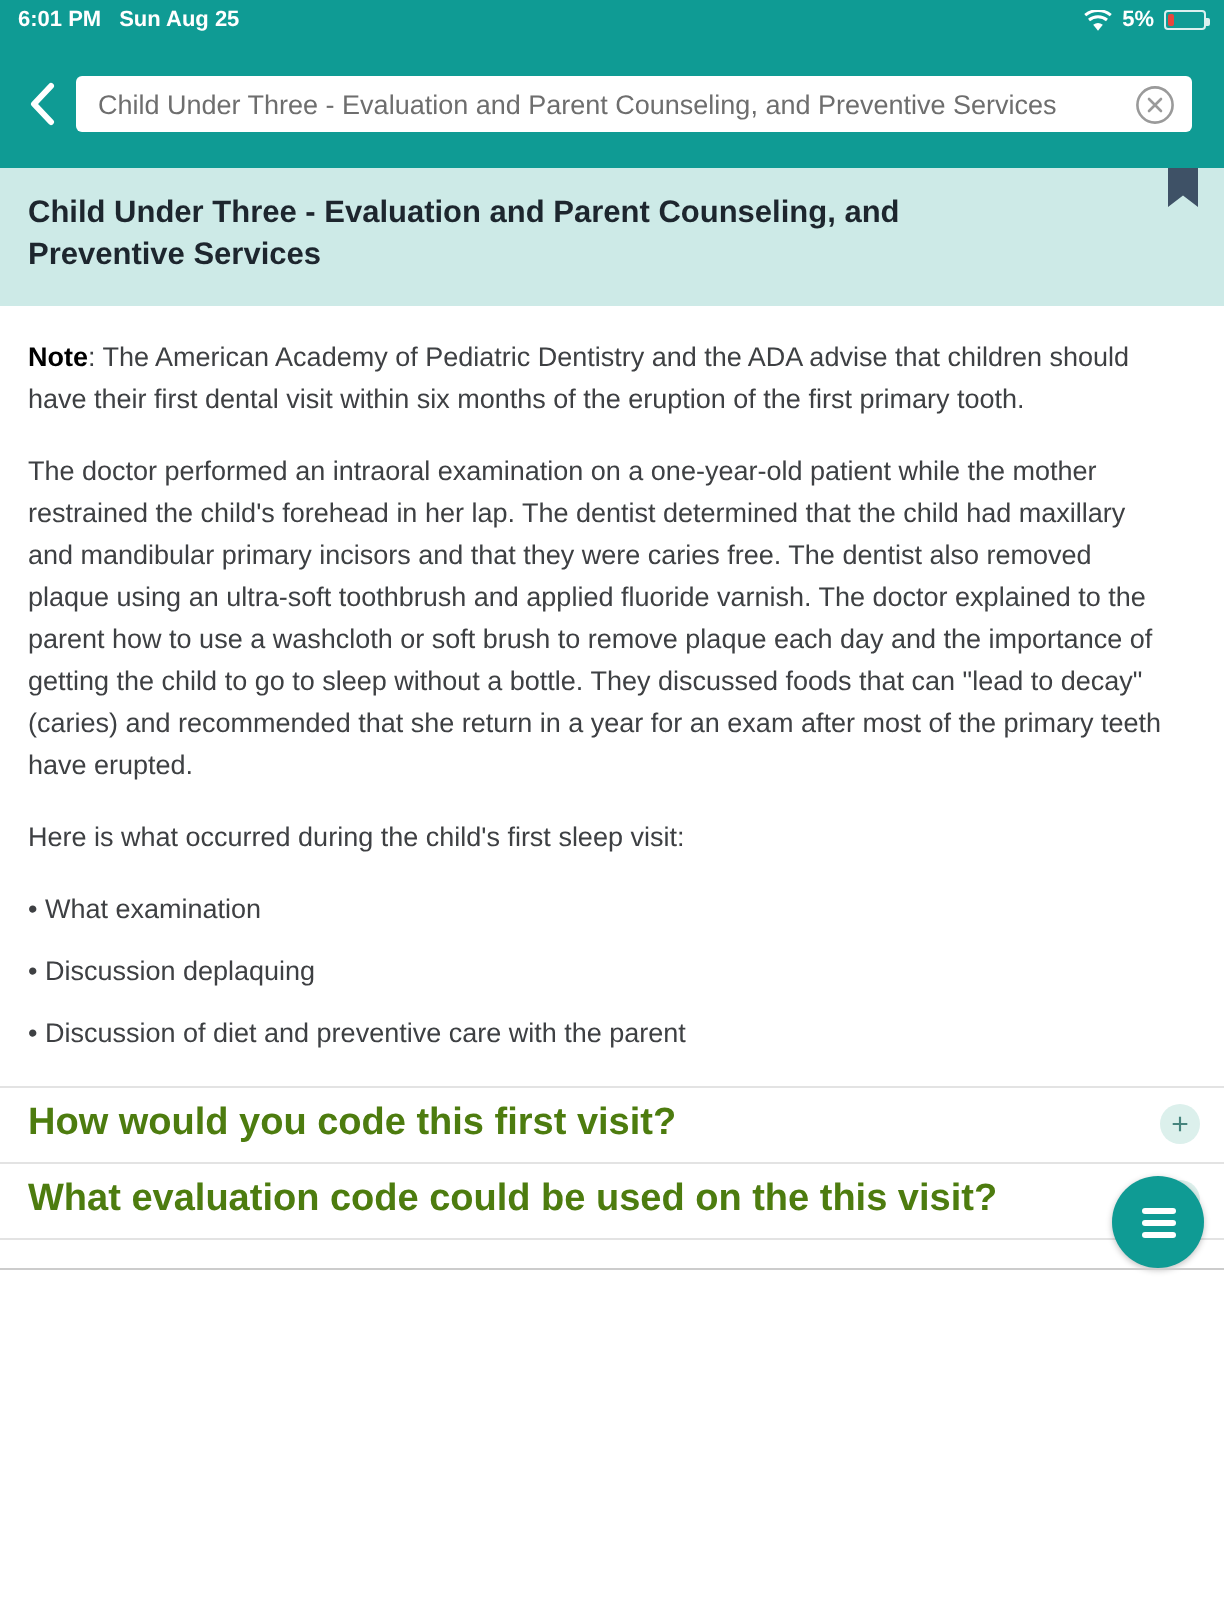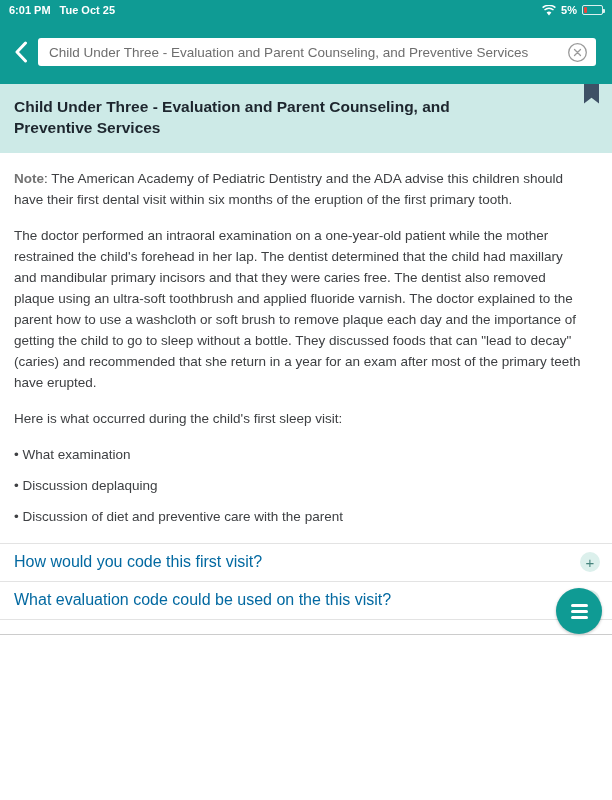--- a/index.html
+++ b/index.html
@@ -90,31 +90,31 @@
   .content {
     padding: 15px 16px 0 14px;
     font-size: 13.5px;
     line-height: 21px;
     color: #3e4043;
     max-width: 600px;
   }
   .content p { margin: 0 0 15px; }
   .content p.bullet { margin: 0 0 10px; }
   .content p.bullet:last-child { }
-  .note-label { font-weight: bold; color: #737373; }
+  .note-label { font-weight: bold; color: #000000; }
   
   .accordion { margin-top: 16px; border-top: 1px solid #e3e3e3; }
   .acc-row {
     display: flex; align-items: center; justify-content: space-between;
     height: 38px;
     padding: 0 12px 0 14px;
     border-bottom: 1px solid #e3e3e3;
     cursor: pointer;
   }
-  .acc-question { font-size: 16px; font-weight: normal; color: #0369a1; }
+  .acc-question { font-size: 19px; font-weight: bold; color: #4d7c0f; }
   .plus-button {
     width: 20px; height: 20px;
     border-radius: 50%;
     background: #dcf0ec;
     color: #46847d;
     font-size: 15px; font-weight: normal;
     display: flex; align-items: center; justify-content: center;
     border: none; cursor: pointer;
     line-height: 1;
   }
@@ -138,21 +138,21 @@
   }
 </style>
 </head>
 <body>
 
 <div class="screen">
 
   <div class="status-bar">
     <div class="status-left">
       <span>6:01 PM</span>
-      <span>Tue Oct 25</span>
+      <span>Sun Aug 25</span>
     </div>
     <div class="status-right">
       <span style="line-height:0;">
         <svg width="14" height="11" viewBox="0 0 14 11">
           <path d="M7 10.4 L9.4 7.4 A4 4 0 0 0 4.6 7.4 Z" fill="#ffffff"></path>
           <path d="M2.5 5 A7 7 0 0 1 11.5 5" stroke="#ffffff" stroke-width="1.5" fill="none"></path>
           <path d="M0.6 2.6 A10 10 0 0 1 13.4 2.6" stroke="#ffffff" stroke-width="1.5" fill="none"></path>
         </svg>
       </span>
       <span>5%</span>
@@ -187,21 +187,21 @@
   <div class="title-bar">
     <h1 class="page-title">Child Under Three - Evaluation and Parent Counseling, and Preventive Services</h1>
     <span class="bookmark">
       <svg width="15" height="20" viewBox="0 0 15 20">
         <path d="M0 0 H15 V19.5 L7.5 13.8 L0 19.5 Z" fill="#3e5166"></path>
       </svg>
     </span>
   </div>
 
   <div class="content">
-    <p><span class="note-label">Note</span><span>: The American Academy of Pediatric Dentistry and the ADA advise this children should have their first dental visit within six months of the eruption of the first primary tooth.</span></p>
+    <p><span class="note-label">Note</span><span>: The American Academy of Pediatric Dentistry and the ADA advise that children should have their first dental visit within six months of the eruption of the first primary tooth.</span></p>
     <p>The doctor performed an intraoral examination on a one-year-old patient while the mother restrained the child's forehead in her lap. The dentist determined that the child had maxillary and mandibular primary incisors and that they were caries free. The dentist also removed plaque using an ultra-soft toothbrush and applied fluoride varnish. The doctor explained to the parent how to use a washcloth or soft brush to remove plaque each day and the importance of getting the child to go to sleep without a bottle. They discussed foods that can "lead to decay" (caries) and recommended that she return in a year for an exam after most of the primary teeth have erupted.</p>
     <p>Here is what occurred during the child's first sleep visit:</p>
     <p class="bullet">• What examination</p>
     <p class="bullet">• Discussion deplaquing</p>
     <p class="bullet">• Discussion of diet and preventive care with the parent</p>
   </div>
 
   <div class="accordion">
     <div class="acc-row">
       <span class="acc-question">How would you code this first visit?</span>

